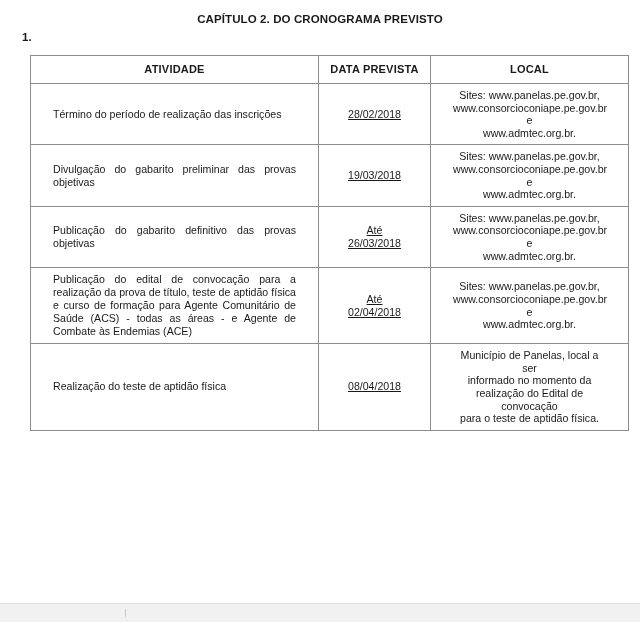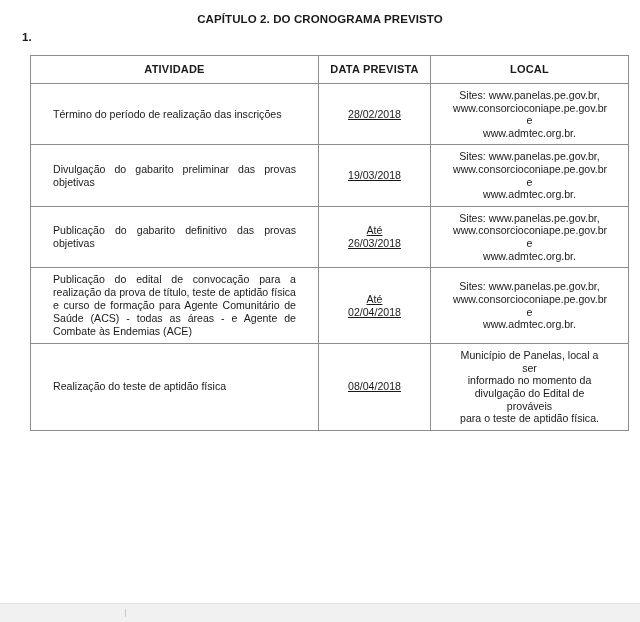--- a/index.html
+++ b/index.html
@@ -180,21 +180,21 @@
             <td class="date">Até 02/04/2018</td>
             <td class="place">Sites: www.panelas.pe.gov.br,
 www.consorcioconiape.pe.gov.br e
 www.admtec.org.br.</td>
           </tr>
           <tr>
             <td class="activity">Realização do teste de aptidão física</td>
             <td class="date">08/04/2018</td>
             <td class="place">Município de Panelas, local a ser
 informado no momento da
-divulgação do Edital de prováveis
+realização do Edital de convocação
 para o teste de aptidão física.</td>
           </tr>
         </tbody>
     </table>
   </div>
 
   <div class="footer-bar">
     <div class="footer-tick"></div>
   </div>
 

